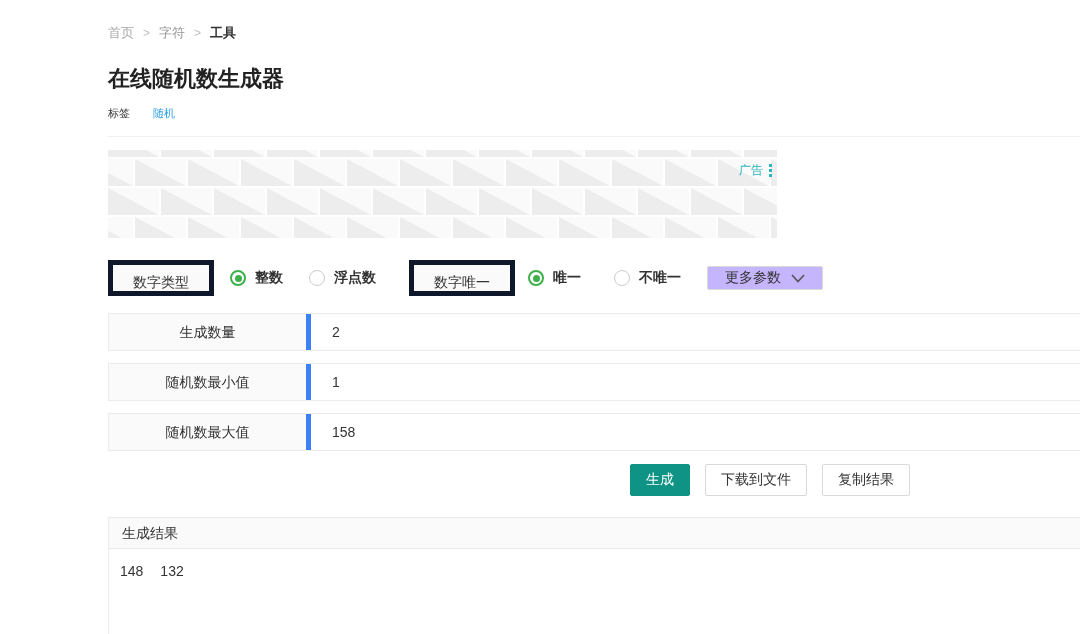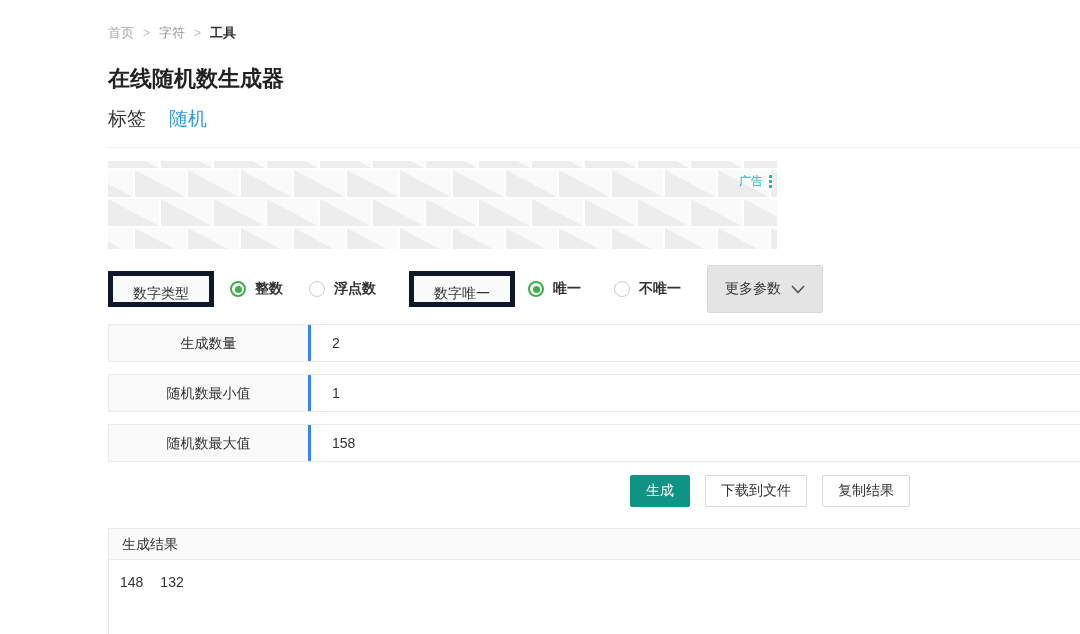--- a/index.html
+++ b/index.html
@@ -12,21 +12,21 @@
 
   
   .breadcrumb { padding-top:24px; font-size:13px; display:flex; align-items:center; gap:9px; }
   .crumb-muted { color:#a8a8a8; }
   .crumb-mid { color:#999; }
   .crumb-current { color:#333; font-weight:700; }
   .crumb-sep { color:#c0c0c0; font-size:12px; }
 
   
   .page-title { margin-top:24px; font-size:22px; font-weight:700; color:#222; line-height:1.2; }
-  .tags-row { margin-top:14px; font-size:19px; display:flex; align-items:center; gap:23px; }
+  .tags-row { margin-top:14px; font-size:11px; display:flex; align-items:center; gap:23px; }
   .tags-label { color:#333; }
   .tag-link { color:#2d9fe8; cursor:pointer; }
 
   .top-divider { margin-top:15px; width:972px; height:1px; background:#efefef; }
 
   
   .ad-banner { margin-top:13px; width:669px; height:88px; position:relative; overflow:hidden; background:#fff; }
   .brick-wall { position:absolute; top:-20px; left:0; }
   .brick-row { display:flex; margin-bottom:2px; }
   .brick-row.offset { margin-left:-26px; }
@@ -45,30 +45,30 @@
   }
   .radio { display:flex; align-items:center; gap:9px; font-size:14px; color:#333; cursor:pointer;font-weight:bold; }
   .radio-circle { width:16px; height:16px; border-radius:50%; border:1px solid #ccc; background:#fff; position:relative; flex:0 0 auto; }
   .radio-circle.checked { border:2px solid #3eb049; }
   .radio-circle.checked::after {
     content:""; position:absolute; left:50%; top:50%; width:7px; height:7px;
     margin:-3.5px 0 0 -3.5px; border-radius:50%; background:#3eb049;
   }
   .ml16 { margin-left:16px; } .ml26 { margin-left:26px; } .ml30 { margin-left:33px; } .ml13 { margin-left:13px; }
   .more-params {
-    margin-left:26px; height:48px; padding:0 17px; background:#e5e5e5;
+    margin-left:26px; height:24px; padding:0 17px; background:#c4b5fd;
     border:1px solid #d9d9d9; border-radius:2px; font-size:14px; color:#333;
     display:flex; align-items:center; gap:10px; cursor:pointer;
   }
 
   
   .form-area { margin-top:17px; }
   .form-row { display:flex; width:974px; height:38px; border:1px solid #ebebeb; margin-bottom:12px; background:#fff; }
   .field-label {
-    width:202px; flex:0 0 auto; background:#fafafa; border-right:3px solid #3b82f6;
+    width:202px; flex:0 0 auto; background:#fafafa; border-right:5px solid #3b82f6;
     text-align:center; line-height:36px; font-size:14px; color:#333;
   }
   .field-input {
     flex:1; border:none; outline:none; background:#fff; padding-left:21px;
     font-size:14px; color:#333; font-family:"Liberation Sans","DejaVu Sans",sans-serif;
   }
 
   
   .actions-row { margin-top:13px; margin-left:522px; display:flex; gap:15px;align-items:center; }
   .btn { height:32px; padding:0 15px; font-size:14px; border-radius:2px; display:flex; align-items:center; cursor:pointer; }

